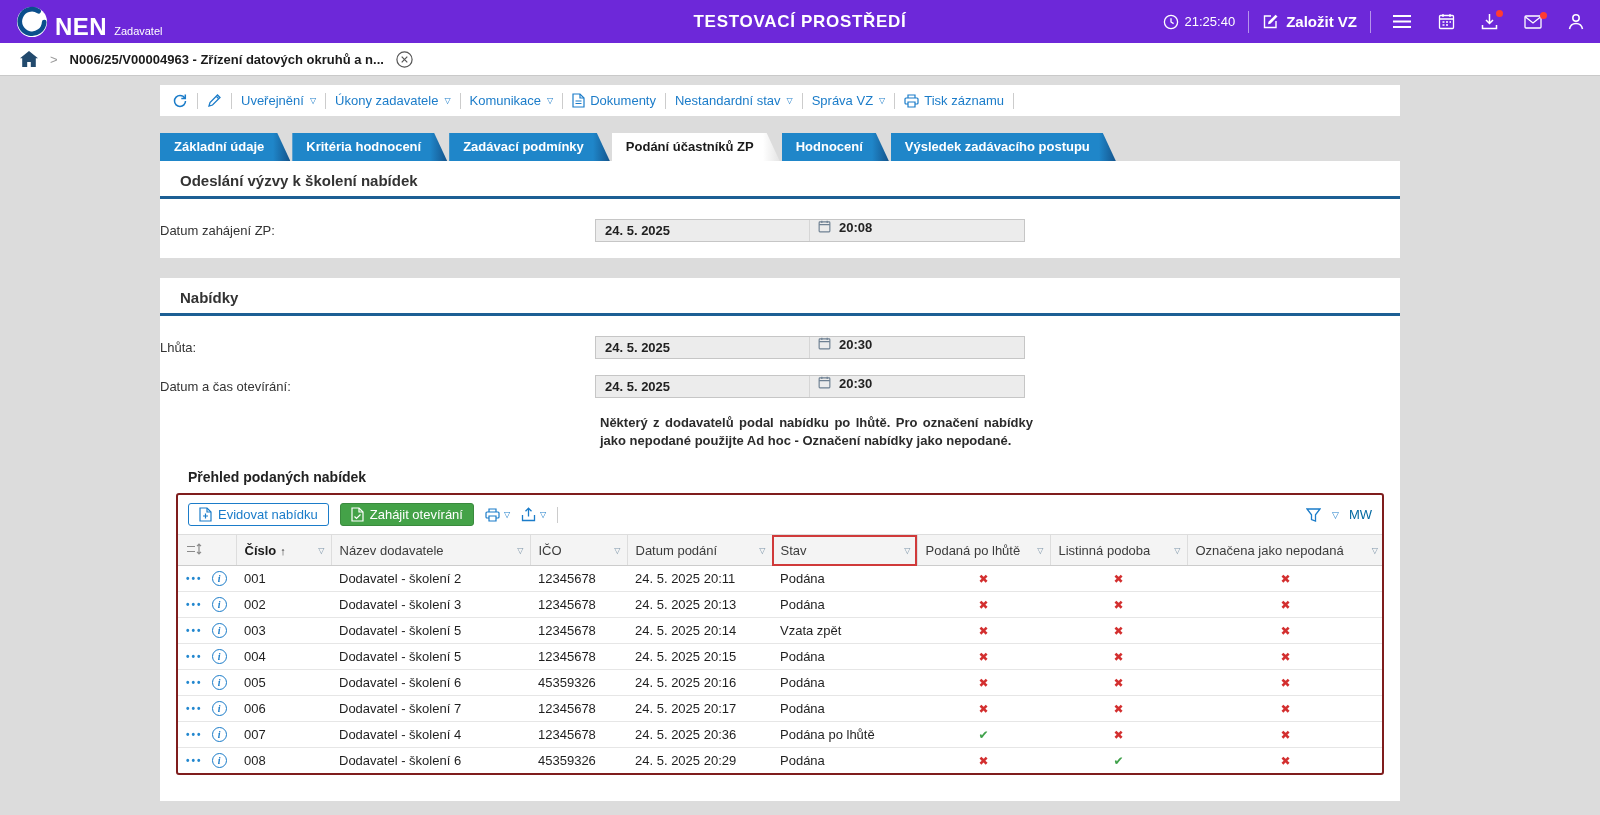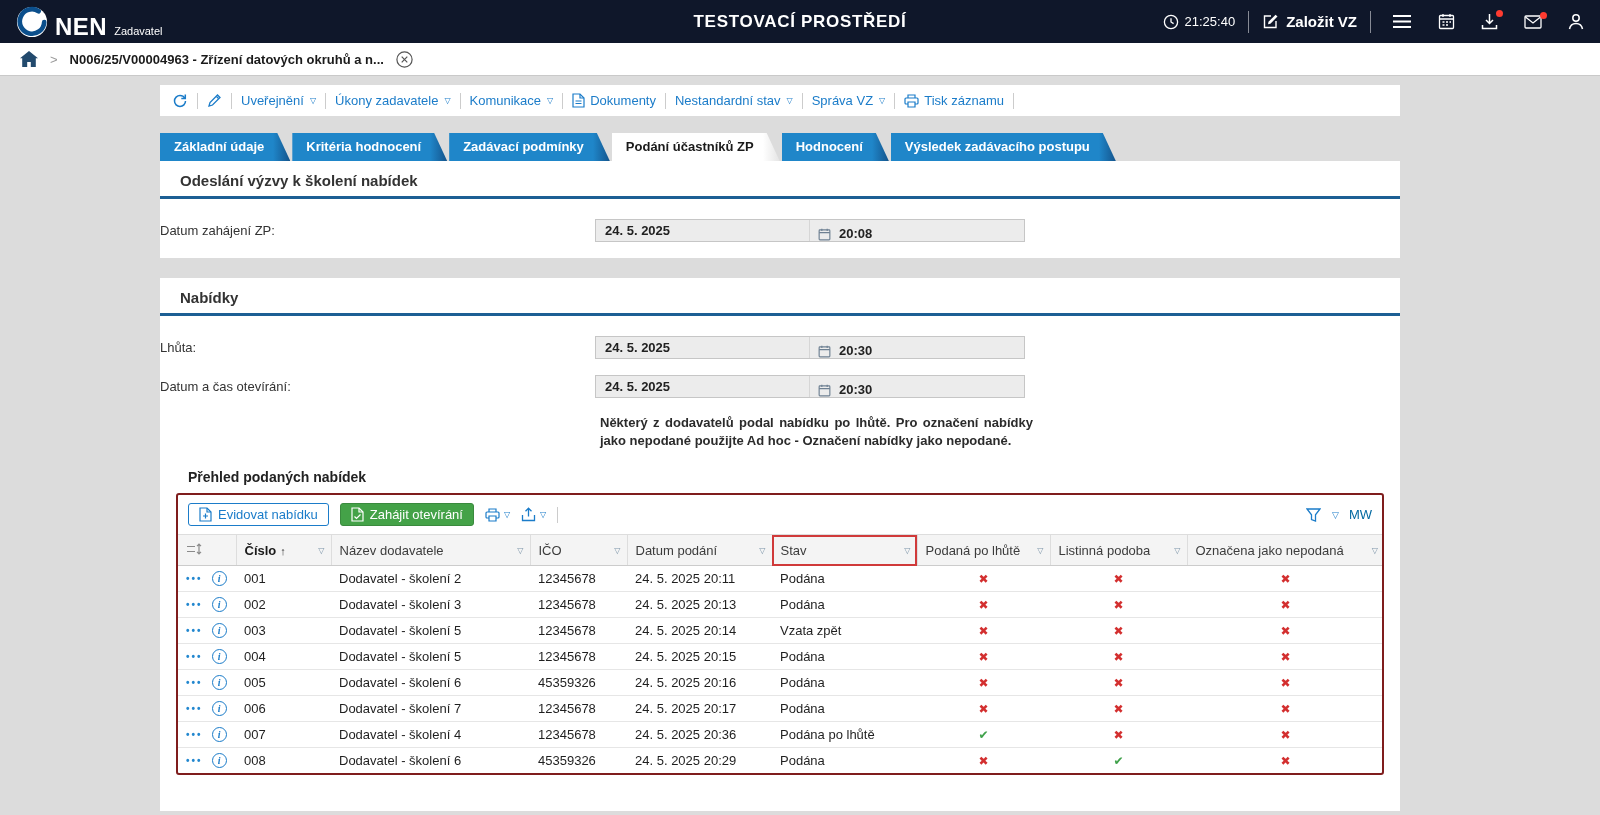--- a/index.html
+++ b/index.html
@@ -1,20 +1,20 @@
 <!DOCTYPE html>
 <html><head>
 <meta charset="utf-8">
 <style>
   *{box-sizing:border-box;margin:0;padding:0}
   html,body{width:1600px;height:815px}
   body{background:#dcdcdc;font-family:"Liberation Sans","DejaVu Sans",sans-serif;color:#222;overflow:hidden}
 
   
-  .topbar{height:43px;background:#0f172a;display:flex;align-items:center;padding:0 16px;position:relative;color:#fff}
+  .topbar{height:43px;background:#6d28d9;display:flex;align-items:center;padding:0 16px;position:relative;color:#fff}
   .brand{display:flex;align-items:flex-end;gap:7px}
   .brand-name{font-size:24px;font-weight:bold;letter-spacing:.5px;line-height:.9}
   .brand-sub{font-size:11px;padding-bottom:1px}
   .topbar-title{position:absolute;left:50%;transform:translateX(-50%);font-size:17px;font-weight:bold;letter-spacing:.7px}
   .topbar-right{margin-left:auto;display:flex;align-items:center;gap:13px}
   .icon-row{display:flex;align-items:center;gap:26px;margin-left:8px}
   .tb-sep{width:1px;height:22px;background:rgba(255,255,255,.5)}
   .clock{display:flex;align-items:center;gap:6px;font-size:13px}
   .createvz{display:flex;align-items:center;gap:7px;font-size:15px;font-weight:bold;cursor:pointer}
   .icon-btn{position:relative;display:flex;align-items:center;cursor:pointer}
@@ -41,29 +41,29 @@
   
   .tabs{display:flex;margin-top:17px}
   .tab{height:28px;line-height:28px;padding:0 26px 0 14px;color:#fff;font-weight:bold;font-size:13px;
        background:linear-gradient(to right,#1f86c9 calc(100% - 17px),#14548c 100%);
        clip-path:polygon(0 0,calc(100% - 13px) 0,100% 100%,0 100%);margin-right:2px;cursor:pointer;white-space:nowrap}
   .tab.active{background:linear-gradient(to right,#fff calc(100% - 17px),#e4e4e4 100%);color:#1a1a1a;cursor:default}
 
   
   .card{background:#fff}
   .card1{padding-bottom:16px}
-  .card2{margin-top:20px;padding-bottom:36px}
+  .card2{margin-top:20px;padding-bottom:26px}
   .sec-title{font-size:15px;font-weight:bold;color:#333;padding:11px 20px 7px}
   .sec-rule{border-bottom:3px solid #1d5f94}
   .frow{display:flex;align-items:center;margin-top:20px}
   .frow + .frow{margin-top:16px}
   .flabel{width:435px;text-align:left;padding-right:12px;font-size:13px;color:#333}
   .fctrl{width:430px;height:23px;background:#ececec;border:1px solid #c6c6c6;display:flex;align-items:center;font-size:13px;font-weight:bold;color:#222}
   .fdate{flex:1;padding:0 9px}
-  .ftime{width:215px;border-left:1px solid #d6d6d6;display:flex;align-items:flex-end;gap:8px;padding:0 8px;height:100%}
+  .ftime{width:215px;border-left:1px solid #d6d6d6;display:flex;align-items:flex-start;gap:8px;padding:0 8px;height:100%}
   .warning{margin:16px 0 0 440px;width:433px;font-size:13px;font-weight:bold;text-align:justify;line-height:1.35;color:#2b2b2b}
   .offers-title{font-size:14px;font-weight:bold;color:#222;margin:20px 0 8px 28px}
 
   
   .panel{margin:0 16px;border:2px solid #7f1d1d;border-radius:3px;background:#fff;overflow:hidden}
   .panel-toolbar{display:flex;align-items:center;gap:11px;padding:8px 10px}
   .btn-outline{display:flex;align-items:center;gap:6px;border:1px solid #1b7cc9;color:#1b7cc9;background:#fff;font-size:13px;padding:3px 10px;border-radius:3px;cursor:pointer;white-space:nowrap}
   .btn-green{display:flex;align-items:center;gap:6px;border:1px solid #3a8a3e;color:#fff;background:#44a248;font-size:13px;padding:3px 10px;border-radius:3px;cursor:pointer;white-space:nowrap}
   .mini{display:flex;align-items:center;gap:3px;color:#1b7cc9;cursor:pointer}
   .pt-right{margin-left:auto;display:flex;align-items:center;gap:10px}

